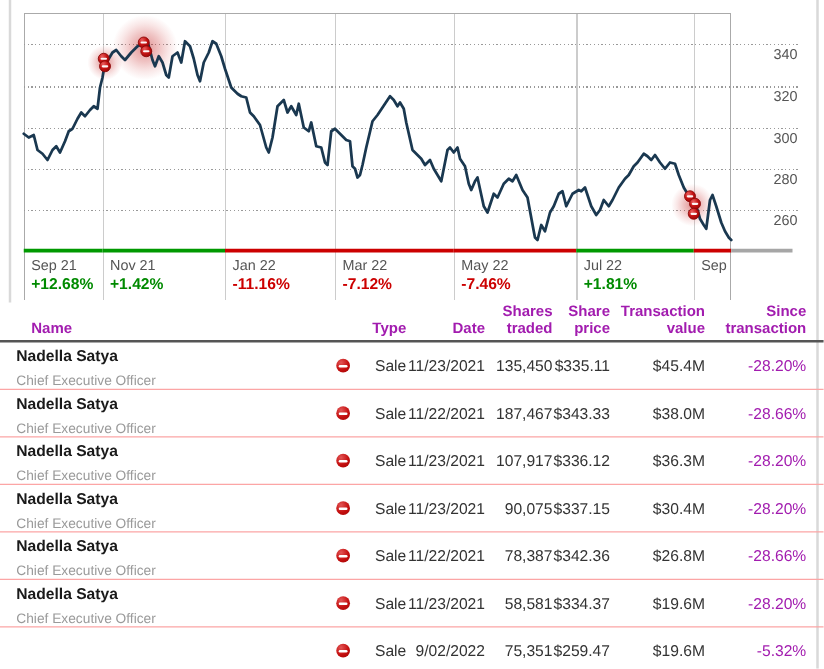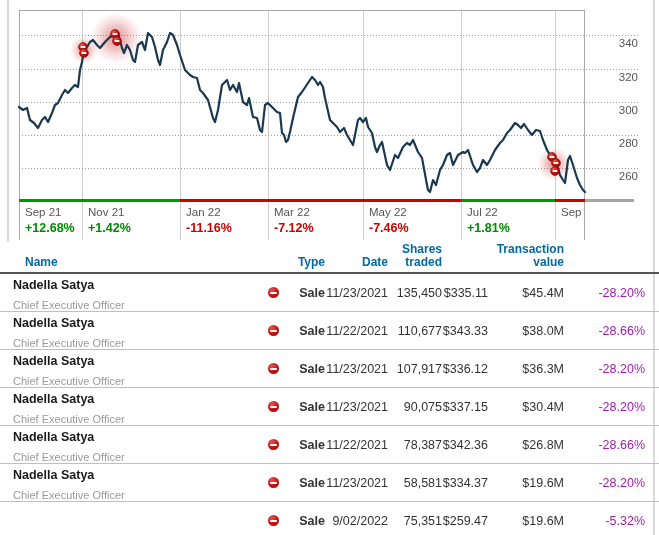--- a/index.html
+++ b/index.html
@@ -6,38 +6,38 @@
   body{width:659px;height:535px;overflow:hidden;position:relative;
        font-family:"Liberation Sans","DejaVu Sans",sans-serif;-webkit-font-smoothing:antialiased;}
   .page-edge{position:absolute;background:#d9d9d9;}
   #edge-left{left:7px;top:0;width:2px;height:242px;}
   #edge-right{left:653px;top:0;width:2px;height:535px;}
   #chart-svg{position:absolute;left:0;top:0;}
 
   
   #table{position:absolute;left:0;top:243px;width:659px;}
   .thead{position:relative;height:29px;border-bottom:2px solid #555;}
-  .th{position:absolute;bottom:3px;font-size:12px;font-weight:bold;color:#0369a1;
+  .th{position:absolute;bottom:3px;font-size:12px;font-weight:bold;color:#a21caf;
       white-space:pre-line;text-align:right;line-height:13px;}
   .th.left{text-align:left;}
   .h-name{left:13px;width:200px;padding-left:12px;}
   .h-type{left:255px;width:70px;}
   .h-date{left:318px;width:70px;}
   .h-shares{left:382px;width:60px;}
   .h-price{left:432px;width:56px;}
   .h-value{left:494px;width:70px;}
   .h-since{left:565px;width:80px;}
 
   .row{position:relative;height:37px;border-bottom:1px solid #fca5a5;}
   .cell{position:absolute;top:50%;transform:translateY(-50%);text-align:right;
         font-size:12.5px;color:#333;white-space:nowrap;}
   .name-cell{left:13px;width:265px;text-align:left;top:5px;transform:none;}
   .nm{font-size:12.5px;font-weight:bold;color:#1a1a1a;line-height:13px;}
   .ttl{font-size:11px;color:#9a9a9a;margin-top:7px;line-height:12px;}
-  .c-type{left:255px;width:70px;display:flex;align-items:center;justify-content:flex-end;gap:20px;font-weight:bold;}
+  .c-type{left:255px;width:70px;display:flex;align-items:center;justify-content:flex-end;gap:20px;}
   .c-date{left:318px;width:70px;}
   .c-shares{left:382px;width:60px;}
   .c-price{left:432px;width:56px;}
   .c-value{left:494px;width:70px;}
   .c-since{left:565px;width:80px;color:#a21caf;}
   .sale-icon{width:11px;height:11px;border-radius:50%;flex:0 0 11px;position:relative;
              background:radial-gradient(circle at 35% 28%,#e25555 0%,#c40e0e 55%,#a00606 100%);}
   .sale-icon::after{content:"";position:absolute;left:2px;right:2px;top:4.5px;height:2px;
              background:#fff;border-radius:1px;}
 </style>
@@ -121,22 +121,26 @@
     <text x="561" y="216" fill="#555555" font-size="11.5">Sep</text>
   </svg>
 
 <div id="table">
   <div class="thead">
     <div class="th left h-name">Name</div>
     <div class="th h-type">Type</div>
     <div class="th h-date">Date</div>
     <div class="th h-shares">Shares
 traded</div>
+    <div class="th h-price">Share
+price</div>
     <div class="th h-value">Transaction
 value</div>
+    <div class="th h-since">Since
+transaction</div>
   </div>
   <div id="tbody">
   <div class="row">
     <div class="cell name-cell">
       <div class="nm">Nadella Satya</div>
       <div class="ttl">Chief Executive Officer</div>
     </div>
     <div class="cell c-type">
       <span class="sale-icon"></span>
       <span class="tval">Sale</span>
@@ -151,21 +155,21 @@
   <div class="row">
     <div class="cell name-cell">
       <div class="nm">Nadella Satya</div>
       <div class="ttl">Chief Executive Officer</div>
     </div>
     <div class="cell c-type">
       <span class="sale-icon"></span>
       <span class="tval">Sale</span>
     </div>
     <div class="cell c-date">11/22/2021</div>
-    <div class="cell c-shares">110,677</div>
+    <div class="cell c-shares">187,467</div>
     <div class="cell c-price">$343.33</div>
     <div class="cell c-value">$38.0M</div>
     <div class="cell c-since">-28.66%</div>
   </div>
 
   <div class="row">
     <div class="cell name-cell">
       <div class="nm">Nadella Satya</div>
       <div class="ttl">Chief Executive Officer</div>
     </div>

